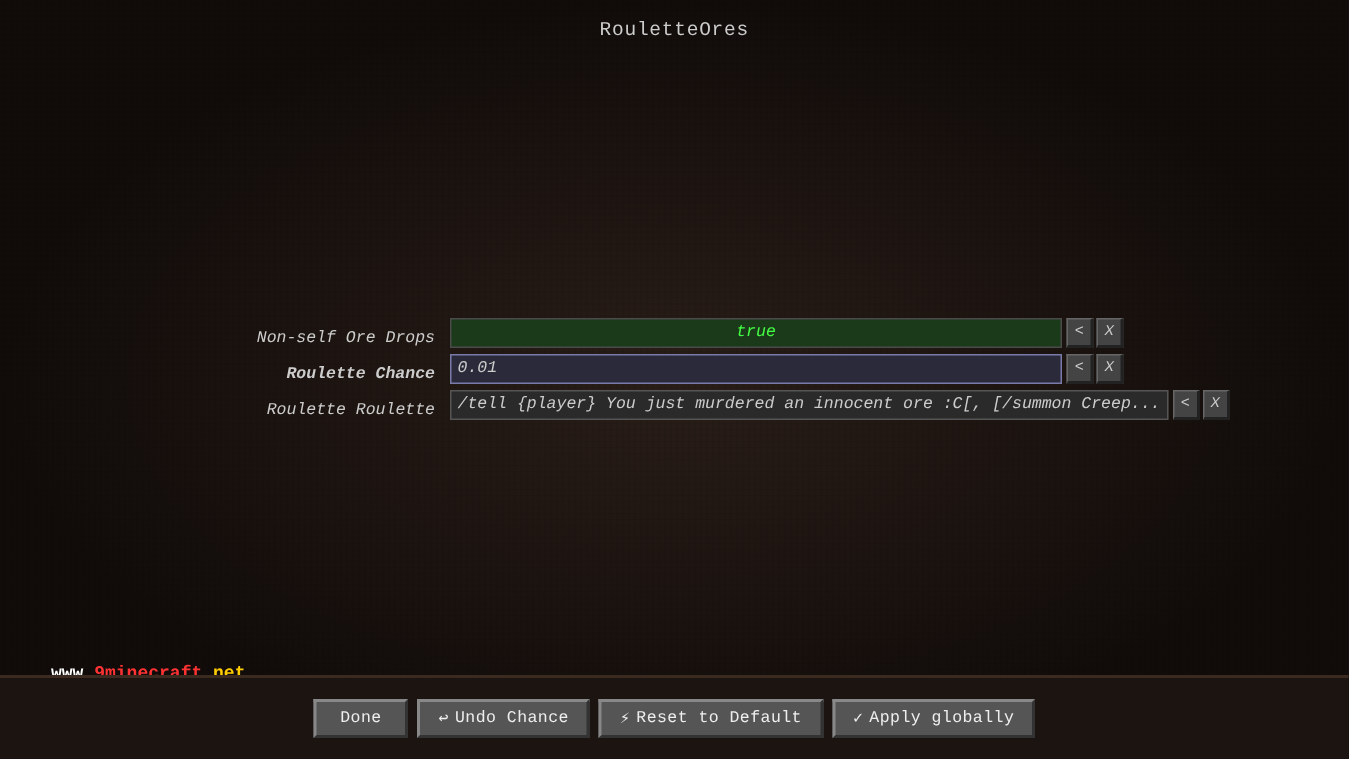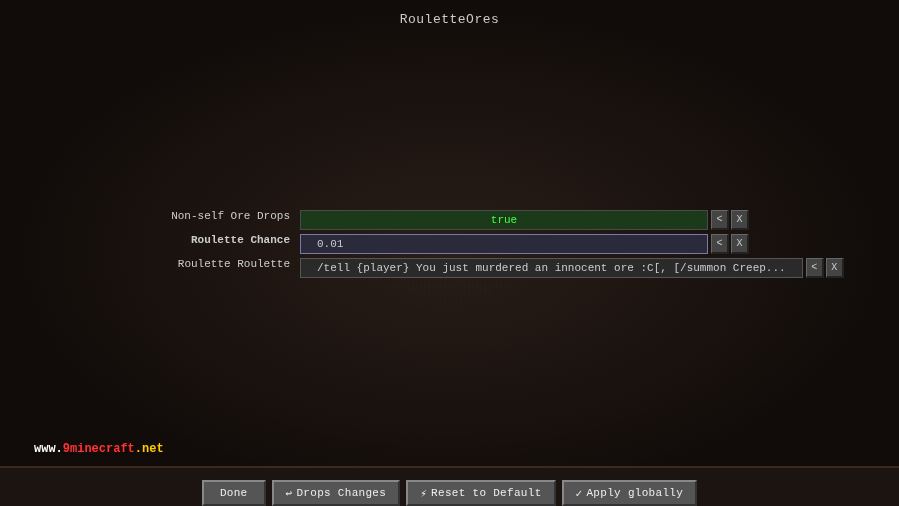--- a/index.html
+++ b/index.html
@@ -55,23 +55,24 @@
     .config-area {
       position: absolute;
       top: 210px;
       left: 150px;
       right: 150px;
       z-index: 1;
     }
 
     .config-row {
       display: flex;
-      align-items: flex-start;
+      align-items: flex-end;
       margin-bottom: 2px;
       height: 22px;
+      font-style: italic;
     }
 
     .config-label {
       width: 150px;
       text-align: right;
       padding-right: 10px;
       font-size: 11px;
       color: #cccccc;
       flex-shrink: 0;
     }
@@ -80,21 +81,21 @@
       font-weight: bold;
     }
 
     .config-field {
       flex: 1;
       height: 20px;
       background: #2a2a2a;
       border: 1px solid #555;
       display: flex;
       align-items: center;
-      padding: 0 16px;
+      padding: 0 4px;
       font-size: 11px;
       font-family: 'Courier New', monospace;
       color: #cccccc;
       position: relative;
     }
 
     .config-field.toggle-field {
       background: #1a3a1a;
       border: 1px solid #4a4a4a;
       justify-content: center;
@@ -132,25 +133,25 @@
       justify-content: center;
       cursor: pointer;
       font-family: 'Courier New', monospace;
     }
 
     .bottom-bar {
       position: absolute;
       bottom: 0;
       left: 0;
       right: 0;
-      height: 40px;
+      height: 56px;
       background: #1c1410;
       border-top: 2px solid #3a2a20;
       display: flex;
-      align-items: flex-end;
+      align-items: center;
       justify-content: center;
       gap: 6px;
       z-index: 2;
     }
 
     .mc-button {
       height: 26px;
       padding: 0 12px;
       background: #555555;
       border: 2px solid #888;
@@ -246,21 +247,21 @@
 </div>
 
 <div class="watermark">
   <span class="www">www.</span><span class="nine">9minecraft</span><span class="rest">.net</span>
 </div>
 
 <div class="bottom-bar">
   <button class="mc-button done-btn">Done</button>
   <button class="mc-button">
     <span>↩</span>
-    <span>Drops Changes</span>
+    <span>Undo Chance</span>
   </button>
   <button class="mc-button">
     <span>⚡</span>
     <span>Reset to Default</span>
   </button>
   <button class="mc-button">
     <span>✓</span>
     <span>Apply globally</span>
   </button>
 </div>

